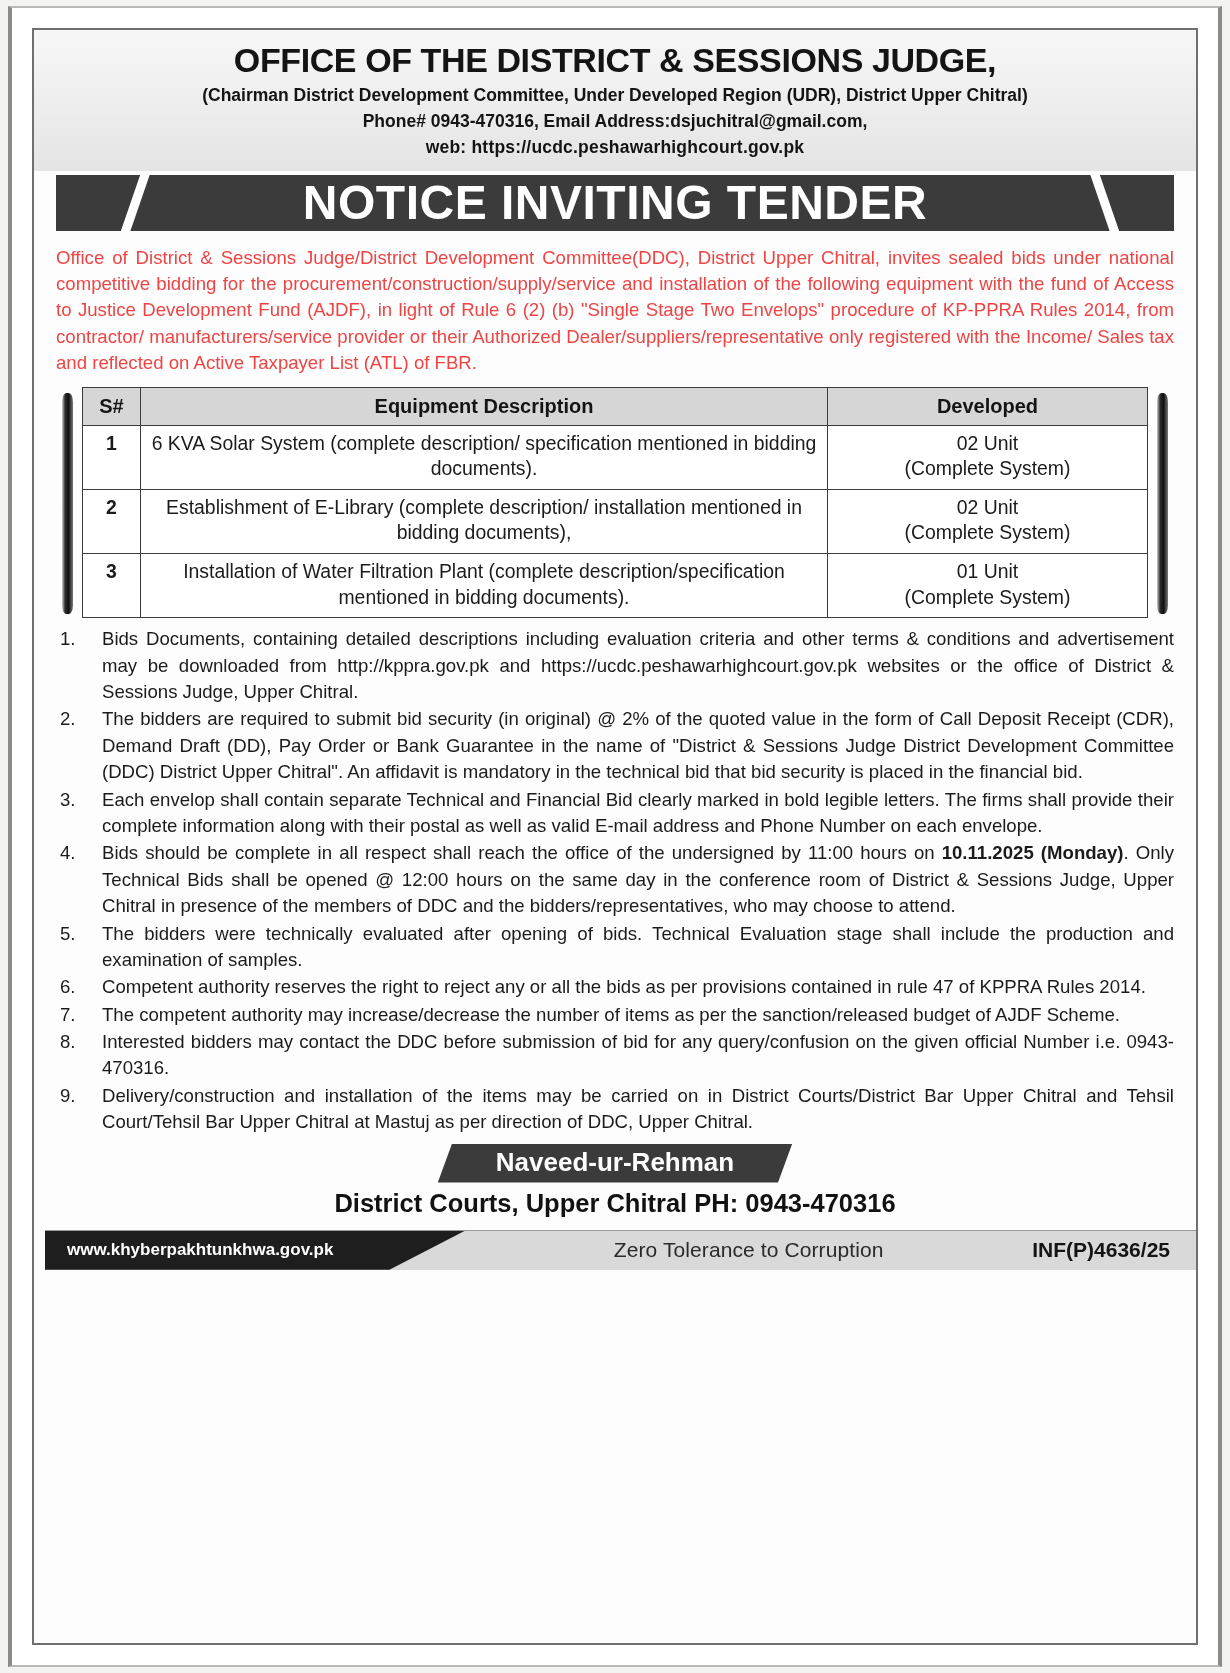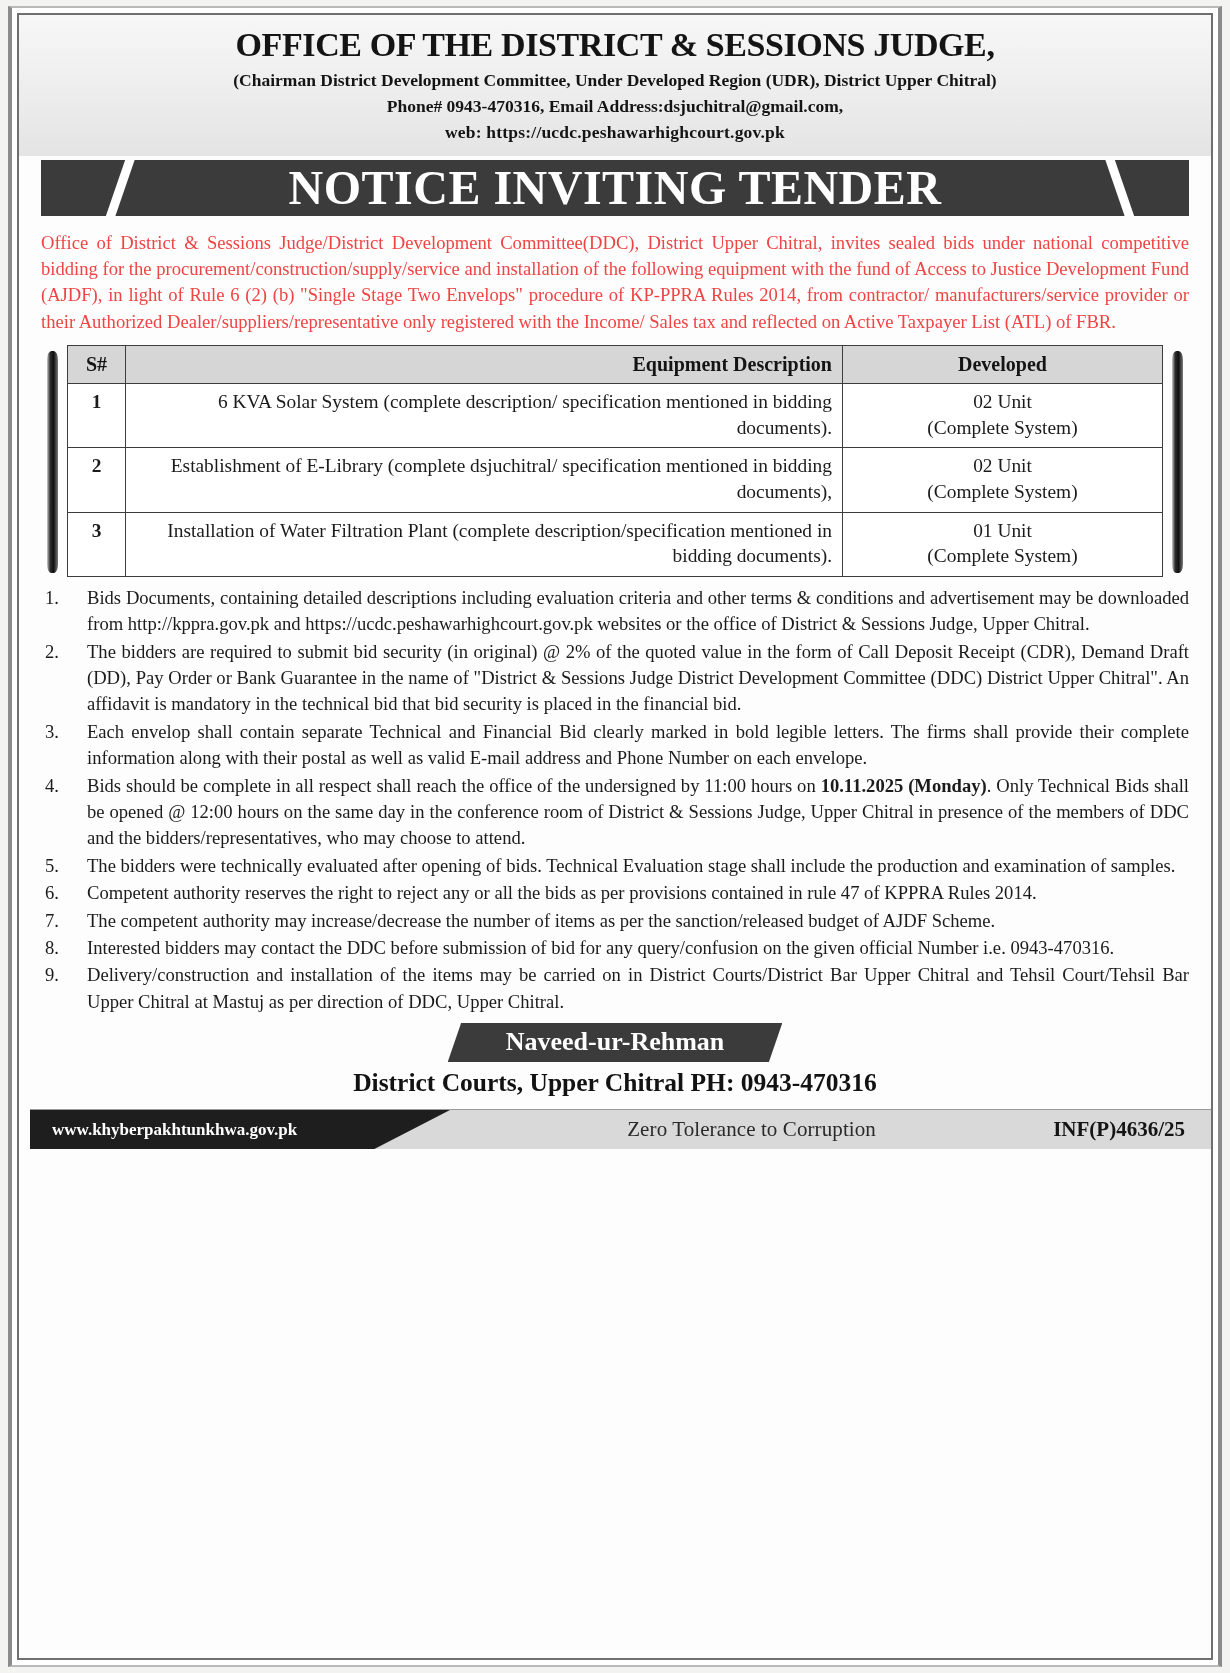--- a/index.html
+++ b/index.html
@@ -24,22 +24,21 @@
   }
   .frame-outer {
     position: relative;
     width: 100%;
     height: 100%;
     border-left: 4px solid #8b8b8b;
     border-right: 4px solid #8b8b8b;
     border-top: 2px solid #b9b9b9;
     border-bottom: 2px solid #b9b9b9;
     background: #ffffff;
-    padding: 5px;
-    font-family: Liberation Serif, serif;
+    padding: 20px;
   }
   .frame-inner {
     width: 100%;
     height: 100%;
     border: 2px solid #6f6f6f;
     background: #fdfdfd;
     position: relative;
     overflow: hidden;
   }
 
@@ -151,21 +150,21 @@
   }
   table.equip td {
     font-size: 19.4px;
     padding: 5px 10px 7px 10px;
     border: 1.4px solid #3c3c3c;
     line-height: 1.32;
     vertical-align: top;
     color: #1b1b1b;
   }
   .col-sn   { width: 58px;  text-align: center; font-weight: bold; }
-  .col-desc { text-align: right; }
+  .col-desc { text-align: center; }
   .col-qty  { width: 320px; text-align: center; }
   th.col-sn   { width: 58px; }
   th.col-qty  { width: 320px; }
   .qty-unit { display:block;text-align:center; }
   .qty-note { display:block; }
 
   
   ol.conditions {
     list-style: none;
     margin: 0;
@@ -293,21 +292,21 @@
           <tr>
             <td class="col-sn">1</td>
             <td class="col-desc">6 KVA Solar System (complete description/ specification mentioned in bidding documents).</td>
             <td class="col-qty">
               <span class="qty-unit">02 Unit</span>
               <span class="qty-note">(Complete System)</span>
             </td>
           </tr>
           <tr>
             <td class="col-sn">2</td>
-            <td class="col-desc">Establishment of E-Library (complete dsjuchitral/ specification mentioned in bidding documents),</td>
+            <td class="col-desc">Establishment of E-Library (complete description/ installation mentioned in bidding documents),</td>
             <td class="col-qty">
               <span class="qty-unit">02 Unit</span>
               <span class="qty-note">(Complete System)</span>
             </td>
           </tr>
           <tr>
             <td class="col-sn">3</td>
             <td class="col-desc">Installation of Water Filtration Plant (complete  description/specification mentioned in bidding documents).</td>
             <td class="col-qty">
               <span class="qty-unit">01 Unit</span>

